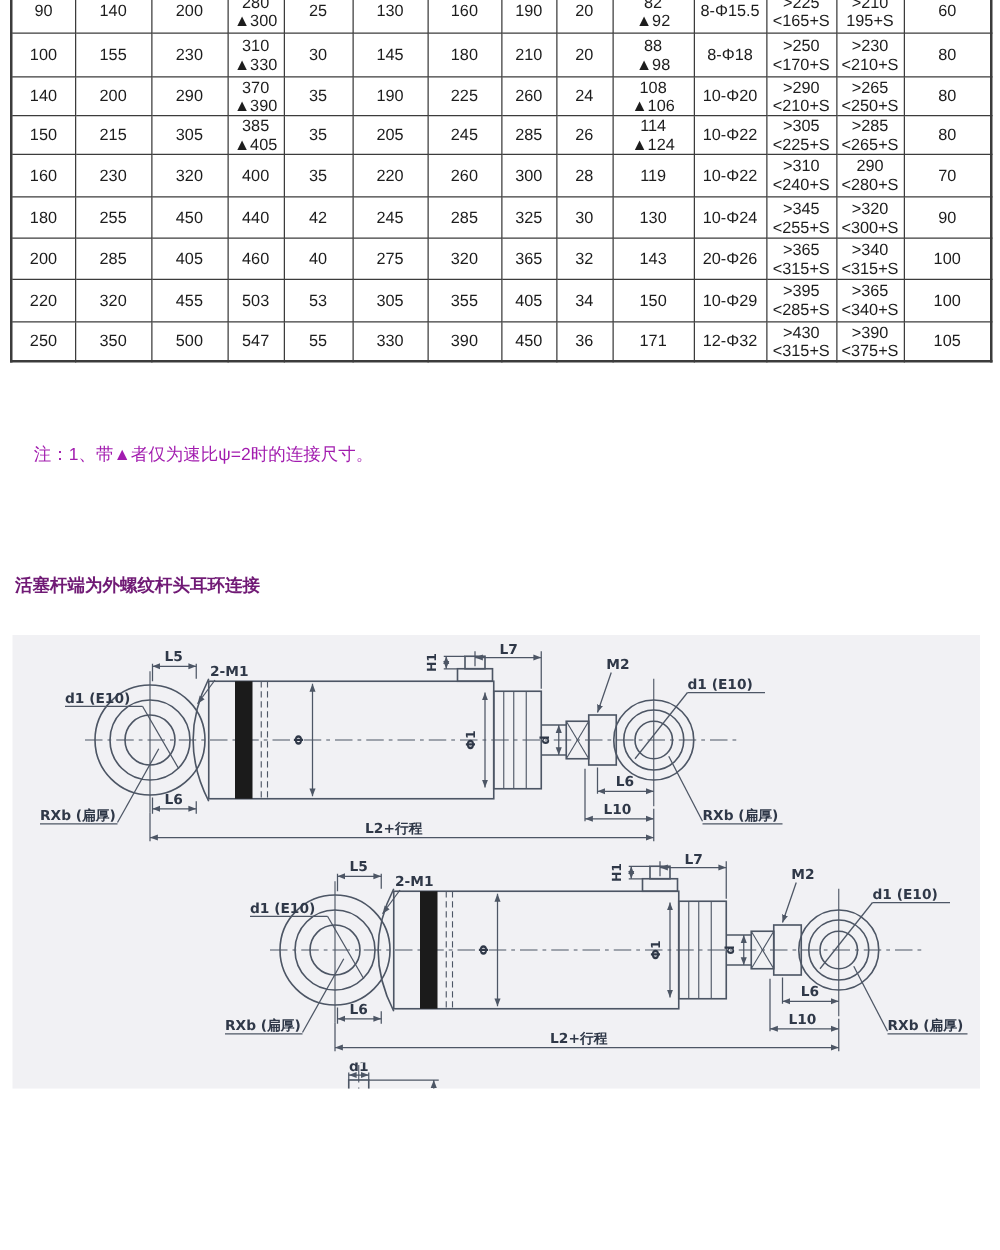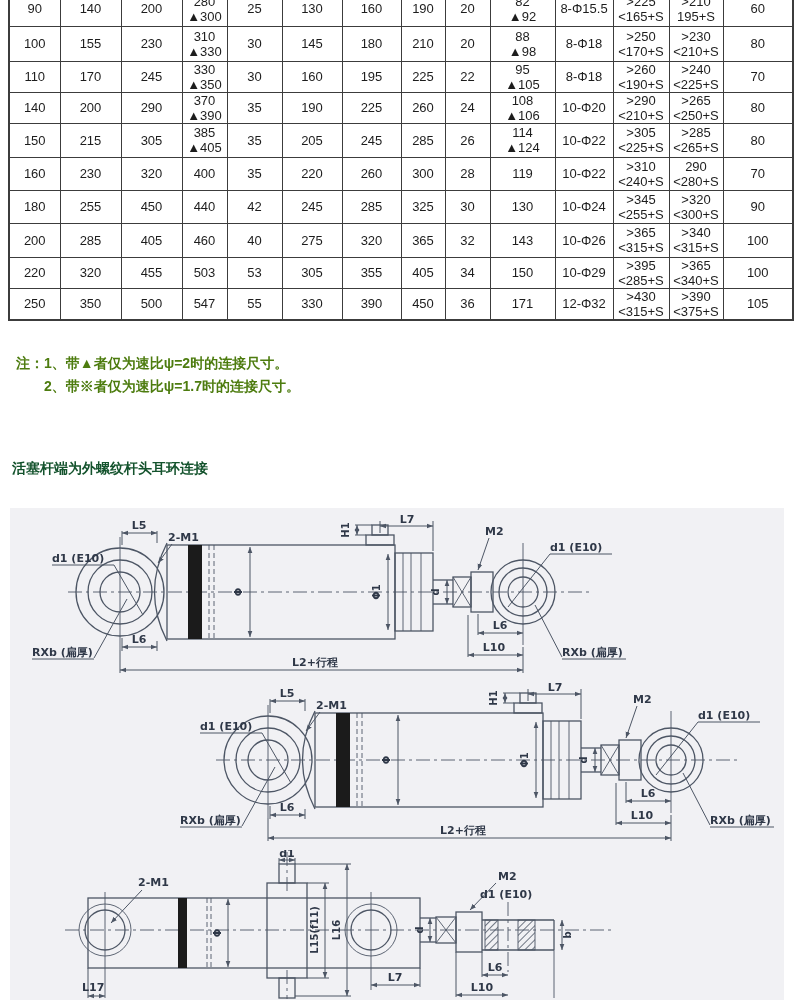--- a/index.html
+++ b/index.html
@@ -1,41 +1,41 @@
 <!DOCTYPE html>
 <html><head>
 <meta charset="utf-8">
 <style>
   html,body{margin:0;padding:0;background:#fff;}
-  .page{position:relative;width:800px;height:1000px;overflow:hidden;background:#ffffff;
+  .page{position:relative;width:800px;height:871px;overflow:hidden;background:#ffffff;
         font-family:"Liberation Sans", sans-serif;}
   
   #spec-table{position:absolute;left:8px;top:-10px;width:784px;border-collapse:collapse;
               table-layout:fixed;border:2px solid #3c3c3c;}
   #spec-table td{border:1px solid #3c3c3c;text-align:center;vertical-align:middle;
                  font-size:13px;line-height:15px;color:#1d1d1d;padding:0;
                  white-space:pre-line;overflow:hidden;}
   #spec-table tr:nth-child(1){height:35px}
   #spec-table tr:nth-child(2){height:35px}
   #spec-table tr:nth-child(3){height:30px}
   #spec-table tr:nth-child(4){height:28px}
   #spec-table tr:nth-child(5){height:34px}
   #spec-table tr:nth-child(6){height:33px}
   #spec-table tr:nth-child(7){height:33px}
   #spec-table tr:nth-child(8){height:34px}
   #spec-table tr:nth-child(9){height:30px}
   #spec-table tr:nth-child(10){height:30px}
   #spec-table tr:nth-child(11){height:31px}
   
-  .notes{position:absolute;left:16px;top:352px;color:#4d7c0f;font-weight:bold;
+  .notes{position:absolute;left:27px;top:352px;color:#a21caf;font-weight:normal;
          font-size:14px;line-height:23px;}
   .note-line{white-space:nowrap;}
   .note-line.sub{padding-left:28px;}
   
-  .sec-title{position:absolute;left:12px;top:460px;color:#14532d;font-weight:bold;font-size:14px;}
+  .sec-title{position:absolute;left:12px;top:460px;color:#701a75;font-weight:bold;font-size:14px;}
   
   .panel{position:absolute;left:10px;top:508px;width:774px;height:492px;
          background:#f1f1f4;overflow:hidden;}
   .diag{position:absolute;}
   .diag text{font-family:"DejaVu Sans", sans-serif;font-size:11px;font-weight:bold;fill:#2f3848;}
   .diag text.sm{font-size:10px;}
   .out{fill:none;stroke:#4d5665;stroke-width:1.3;}
   .thin{fill:none;stroke:#4d5665;stroke-width:0.9;}
   .cl{fill:none;stroke:#4d5665;stroke-width:0.9;stroke-dasharray:14 4 3 4;}
   .weld{fill:none;stroke:#4d5665;stroke-width:0.9;stroke-dasharray:5 3;}
@@ -99,40 +99,20 @@
           <td>88
 ▲98</td>
           <td>8-Φ18</td>
           <td>&gt;250
 &lt;170+S</td>
           <td>&gt;230
 &lt;210+S</td>
           <td>80</td>
         </tr>
         <tr>
-          <td>110</td>
-          <td>170</td>
-          <td>245</td>
-          <td>330
-▲350</td>
-          <td>30</td>
-          <td>160</td>
-          <td>195</td>
-          <td>225</td>
-          <td>22</td>
-          <td>95
-▲105</td>
-          <td>8-Φ18</td>
-          <td>&gt;260
-&lt;190+S</td>
-          <td>&gt;240
-&lt;225+S</td>
-          <td>70</td>
-        </tr>
-        <tr>
           <td>140</td>
           <td>200</td>
           <td>290</td>
           <td>370
 ▲390</td>
           <td>35</td>
           <td>190</td>
           <td>225</td>
           <td>260</td>
           <td>24</td>
@@ -205,21 +185,21 @@
           <td>200</td>
           <td>285</td>
           <td>405</td>
           <td>460</td>
           <td>40</td>
           <td>275</td>
           <td>320</td>
           <td>365</td>
           <td>32</td>
           <td>143</td>
-          <td>10-Φ26</td>
+          <td>20-Φ26</td>
           <td>&gt;365
 &lt;315+S</td>
           <td>&gt;340
 &lt;315+S</td>
           <td>100</td>
         </tr>
         <tr>
           <td>220</td>
           <td>320</td>
           <td>455</td>
@@ -253,21 +233,20 @@
 &lt;315+S</td>
           <td>&gt;390
 &lt;375+S</td>
           <td>105</td>
         </tr>
       </tbody>
   </table>
 
   <div class="notes">
     <div class="note-line"><span>注：</span><span>1、带▲者仅为速比ψ=2时的连接尺寸。</span></div>
-    <div class="note-line sub">2、带※者仅为速比ψ=1.7时的连接尺寸。</div>
   </div>
 
   <div class="sec-title">活塞杆端为外螺纹杆头耳环连接</div>
 
   <div class="panel" id="panel">
 
     <svg id="svg-d1" class="diag" style="left:20px;top:7px" width="640" height="170" viewBox="0 0 640 170">
       <defs>
         <marker id="ma" viewBox="0 0 10 10" refX="9" refY="5" markerWidth="7" markerHeight="7" orient="auto-start-reverse">
             <path d="M0,1.5 L9,5 L0,8.5 z" fill="#4d5665"></path>

